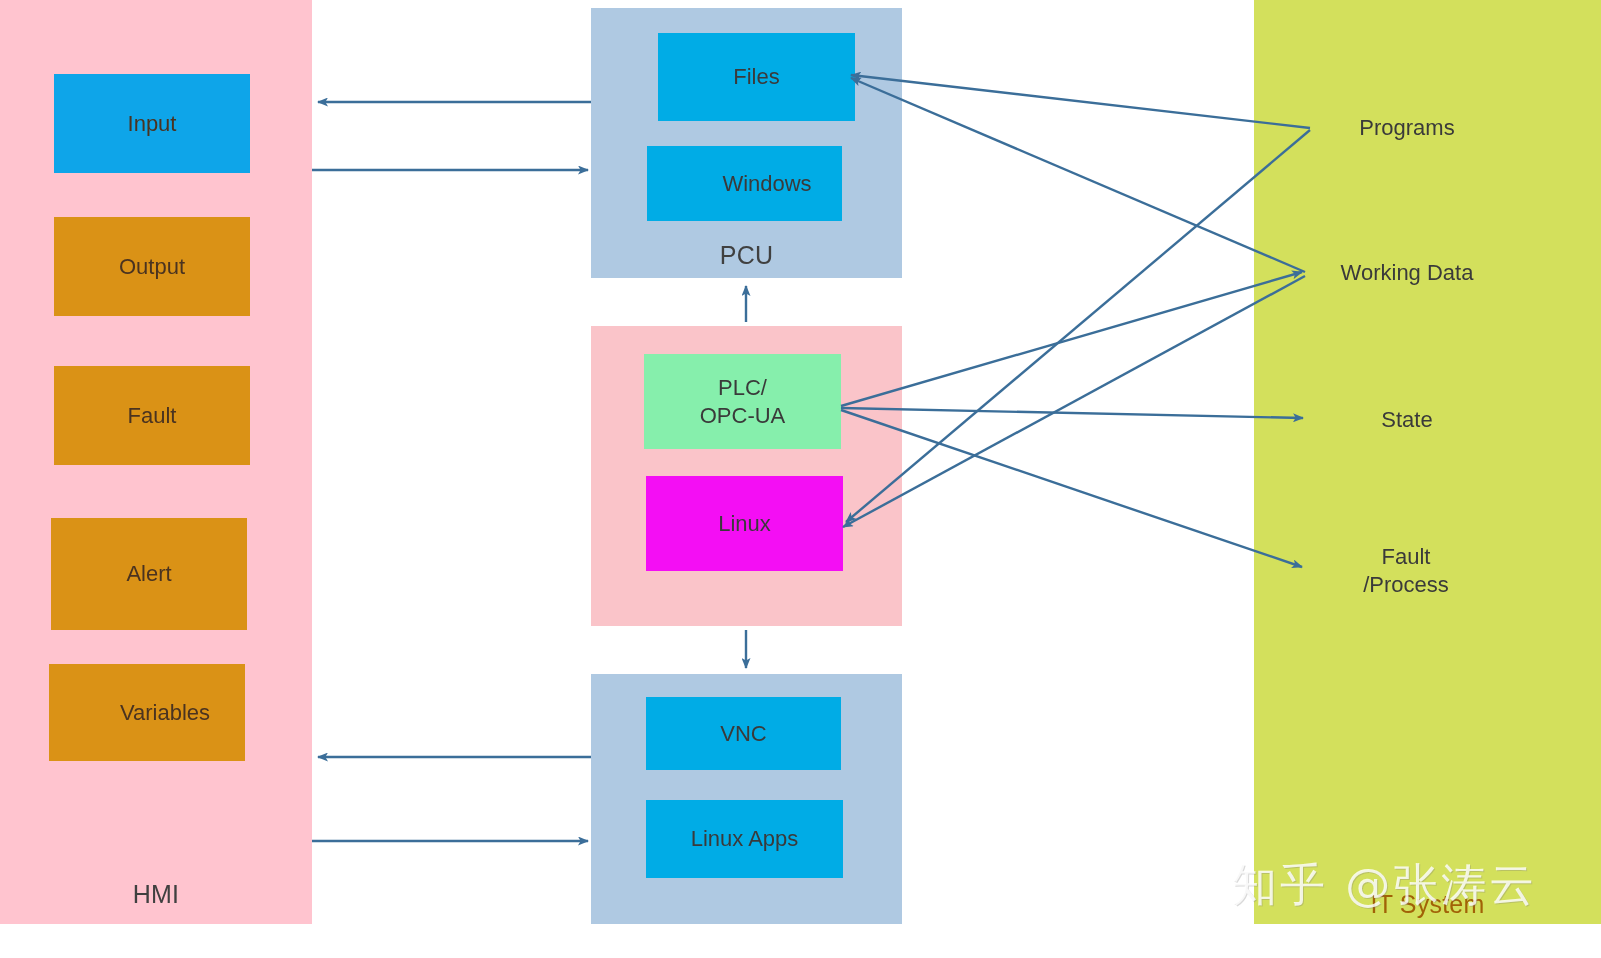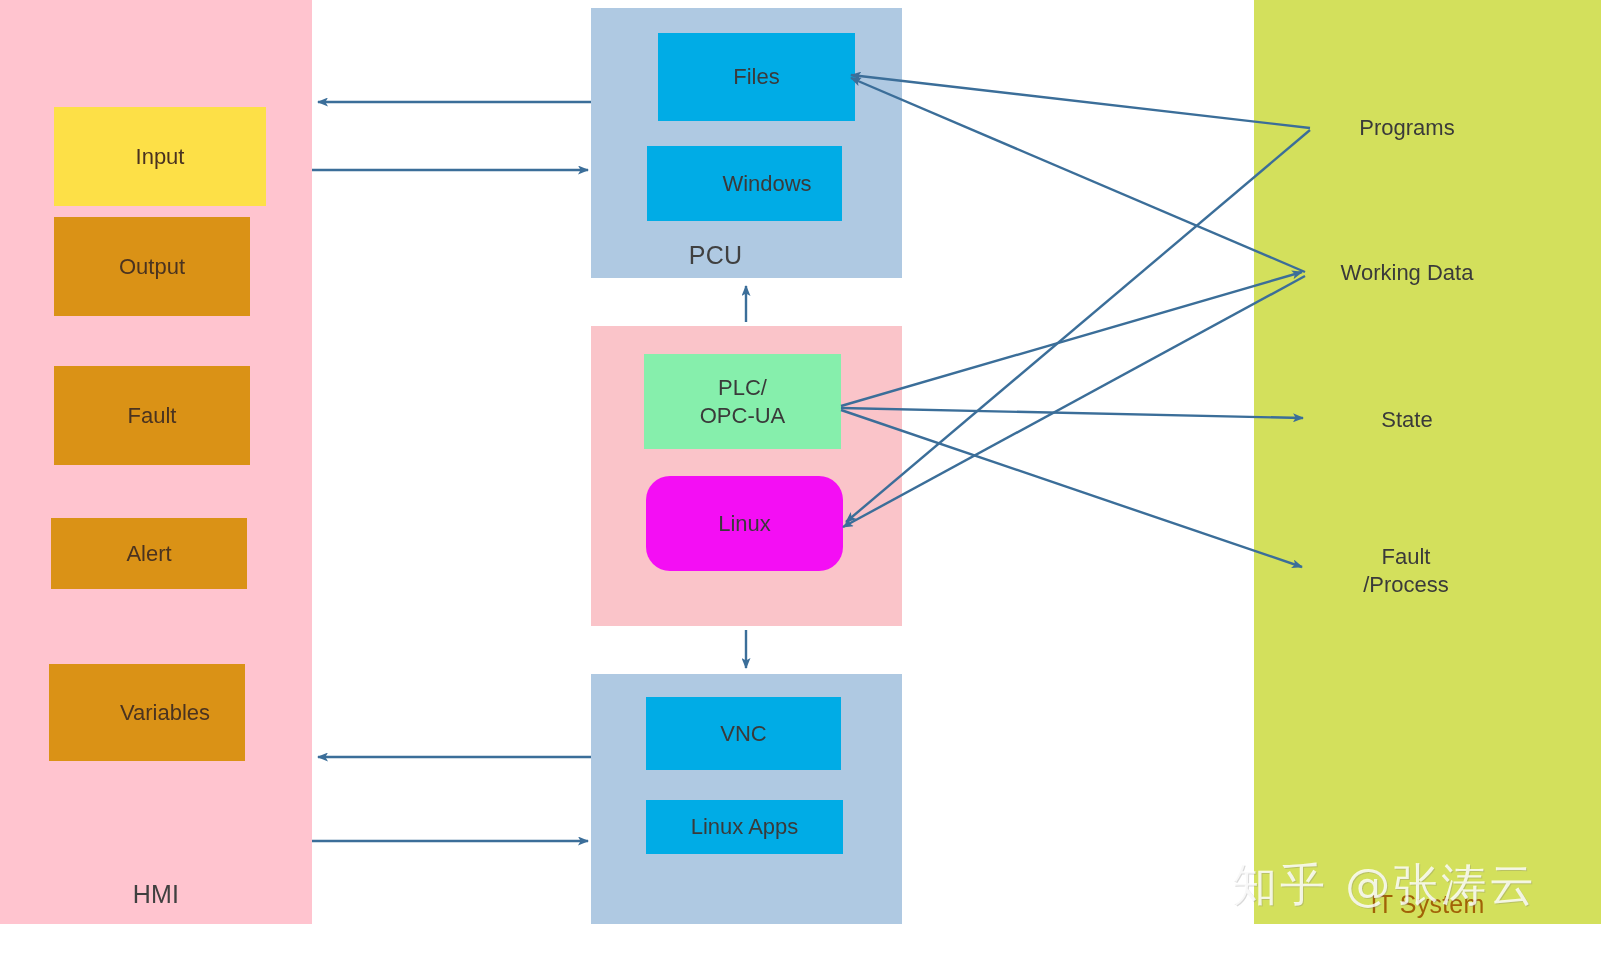--- a/index.html
+++ b/index.html
@@ -69,35 +69,35 @@
 
 <div id="canvas">
 
   <div class="panel" id="panel-hmi" style="left: 0px; top: 0px; width: 312px; height: 924px; background: rgb(255, 196, 207);"></div>
   <div class="panel" id="panel-pcu" style="left: 591px; top: 8px; width: 311px; height: 270px; background: rgb(175, 201, 226);"></div>
   <div class="panel" id="panel-ncu" style="left: 591px; top: 326px; width: 311px; height: 300px; background: rgb(250, 196, 201);"></div>
   <div class="panel" id="panel-tcu" style="left: 591px; top: 674px; width: 311px; height: 250px; background: rgb(175, 201, 226);"></div>
   <div class="panel" id="panel-it-system" style="left: 1254px; top: 0px; width: 347px; height: 924px; background: rgb(211, 224, 92);"></div>
 
   <div class="panel-label" id="label-hmi" style="left: 0px; width: 312px; top: 880px; color: rgb(64, 64, 64);">HMI</div>
-  <div class="panel-label" id="label-pcu" style="left: 560px; width: 311px; top: 241px; color: rgb(64, 64, 64);">PCU</div>
+  <div class="panel-label" id="label-pcu" style="left: 591px; width: 311px; top: 241px; color: rgb(64, 64, 64);">PCU</div>
   <div class="panel-label" id="label-it-system" style="left: 1254px; width: 347px; top: 890px; color: #a16207;">IT System</div>
 
   <div id="node-layer">
-      <div class="node inv" style="left: 54px; top: 74px; width: 212px; height: 99px; background: #fde047; margin-top: 33px;">Input</div>
+      <div class="node inv" style="left: 54px; top: 74px; width: 196px; height: 99px; background: #0ea5e9;">Input</div>
       <div class="node inv" style="left: 54px; top: 217px; width: 196px; height: 99px; background: rgb(218, 146, 22);">Output</div>
       <div class="node inv" style="left: 54px; top: 366px; width: 196px; height: 99px; background: rgb(218, 146, 22);">Fault</div>
-      <div class="node inv" style="left: 51px; top: 518px; width: 196px; height: 71px; background: rgb(218, 146, 22);">Alert</div>
+      <div class="node inv" style="left: 51px; top: 518px; width: 196px; height: 112px; background: rgb(218, 146, 22);">Alert</div>
       <div class="node inv" style="left: 49px; top: 664px; width: 196px; height: 97px; background: rgb(218, 146, 22); padding-left: 36px;">Variables</div>
       <div class="node" style="left: 644px; top: 33px; width: 197px; height: 88px; background: rgb(0, 172, 230); margin-left: 14px;">Files</div>
       <div class="node" style="left: 647px; top: 146px; width: 195px; height: 75px; background: rgb(0, 172, 230); padding-left: 45px;">Windows</div>
       <div class="node" style="left: 644px; top: 354px; width: 197px; height: 95px; background: #86efac;">PLC/<br>OPC-UA</div>
-      <div class="node" style="left: 646px; top: 476px; width: 197px; height: 95px; background: rgb(244, 14, 244); border-radius: 24px;">Linux</div>
+      <div class="node" style="left: 646px; top: 476px; width: 197px; height: 95px; background: rgb(244, 14, 244);">Linux</div>
       <div class="node" style="left: 646px; top: 697px; width: 195px; height: 73px; background: rgb(0, 172, 230);">VNC</div>
-      <div class="node" style="left: 646px; top: 800px; width: 197px; height: 54px; background: rgb(0, 172, 230);">Linux Apps</div>
+      <div class="node" style="left: 646px; top: 800px; width: 197px; height: 78px; background: rgb(0, 172, 230);">Linux Apps</div>
       <div class="node" style="left: 1310px; top: 81px; width: 194px; height: 94px;">Programs</div>
       <div class="node" style="left: 1310px; top: 227px; width: 194px; height: 91px;">Working Data</div>
       <div class="node" style="left: 1310px; top: 374px; width: 194px; height: 91px;">State</div>
       <div class="node" style="left: 1309px; top: 525px; width: 194px; height: 91px;">Fault<br>/Process</div>
     </div>
 
   <svg id="arrows" viewBox="0 0 1601 958">
     <defs>
       <marker id="ah" markerWidth="11" markerHeight="9" refX="10" refY="4.5" orient="auto" markerUnits="userSpaceOnUse">
         <path d="M0,0 L11,4.5 L0,9 L2.6,4.5 Z" fill="#3b6e99"></path>

